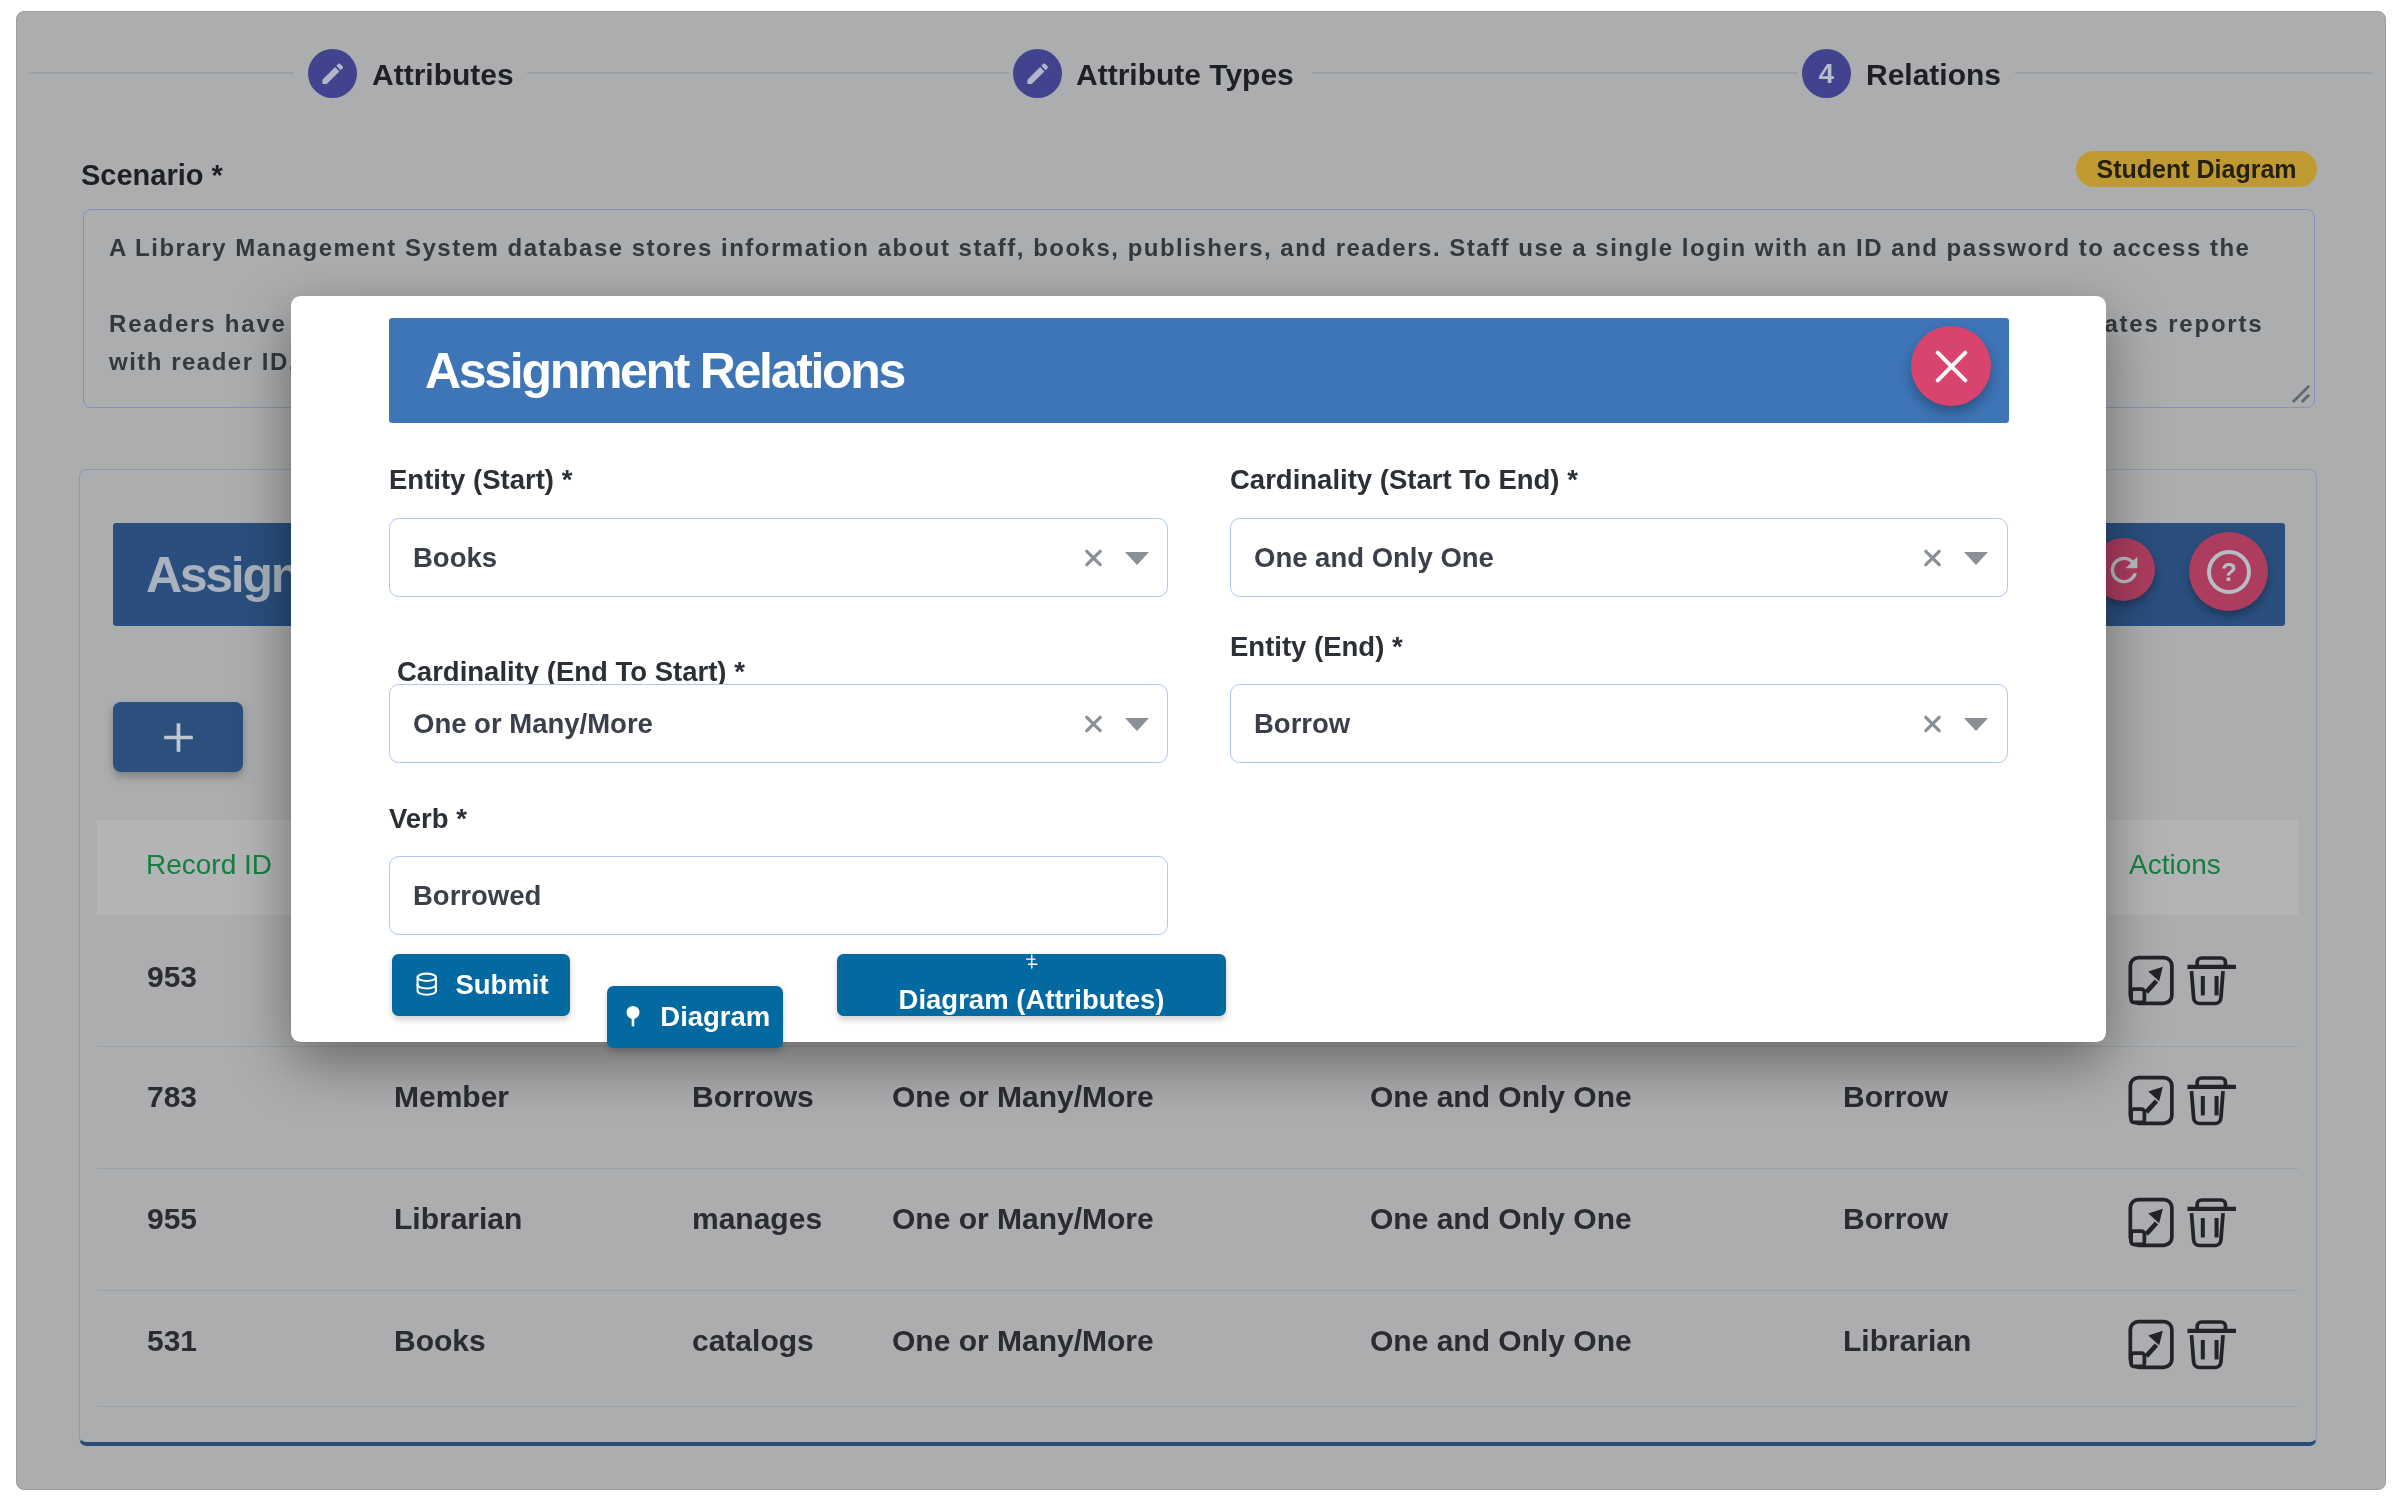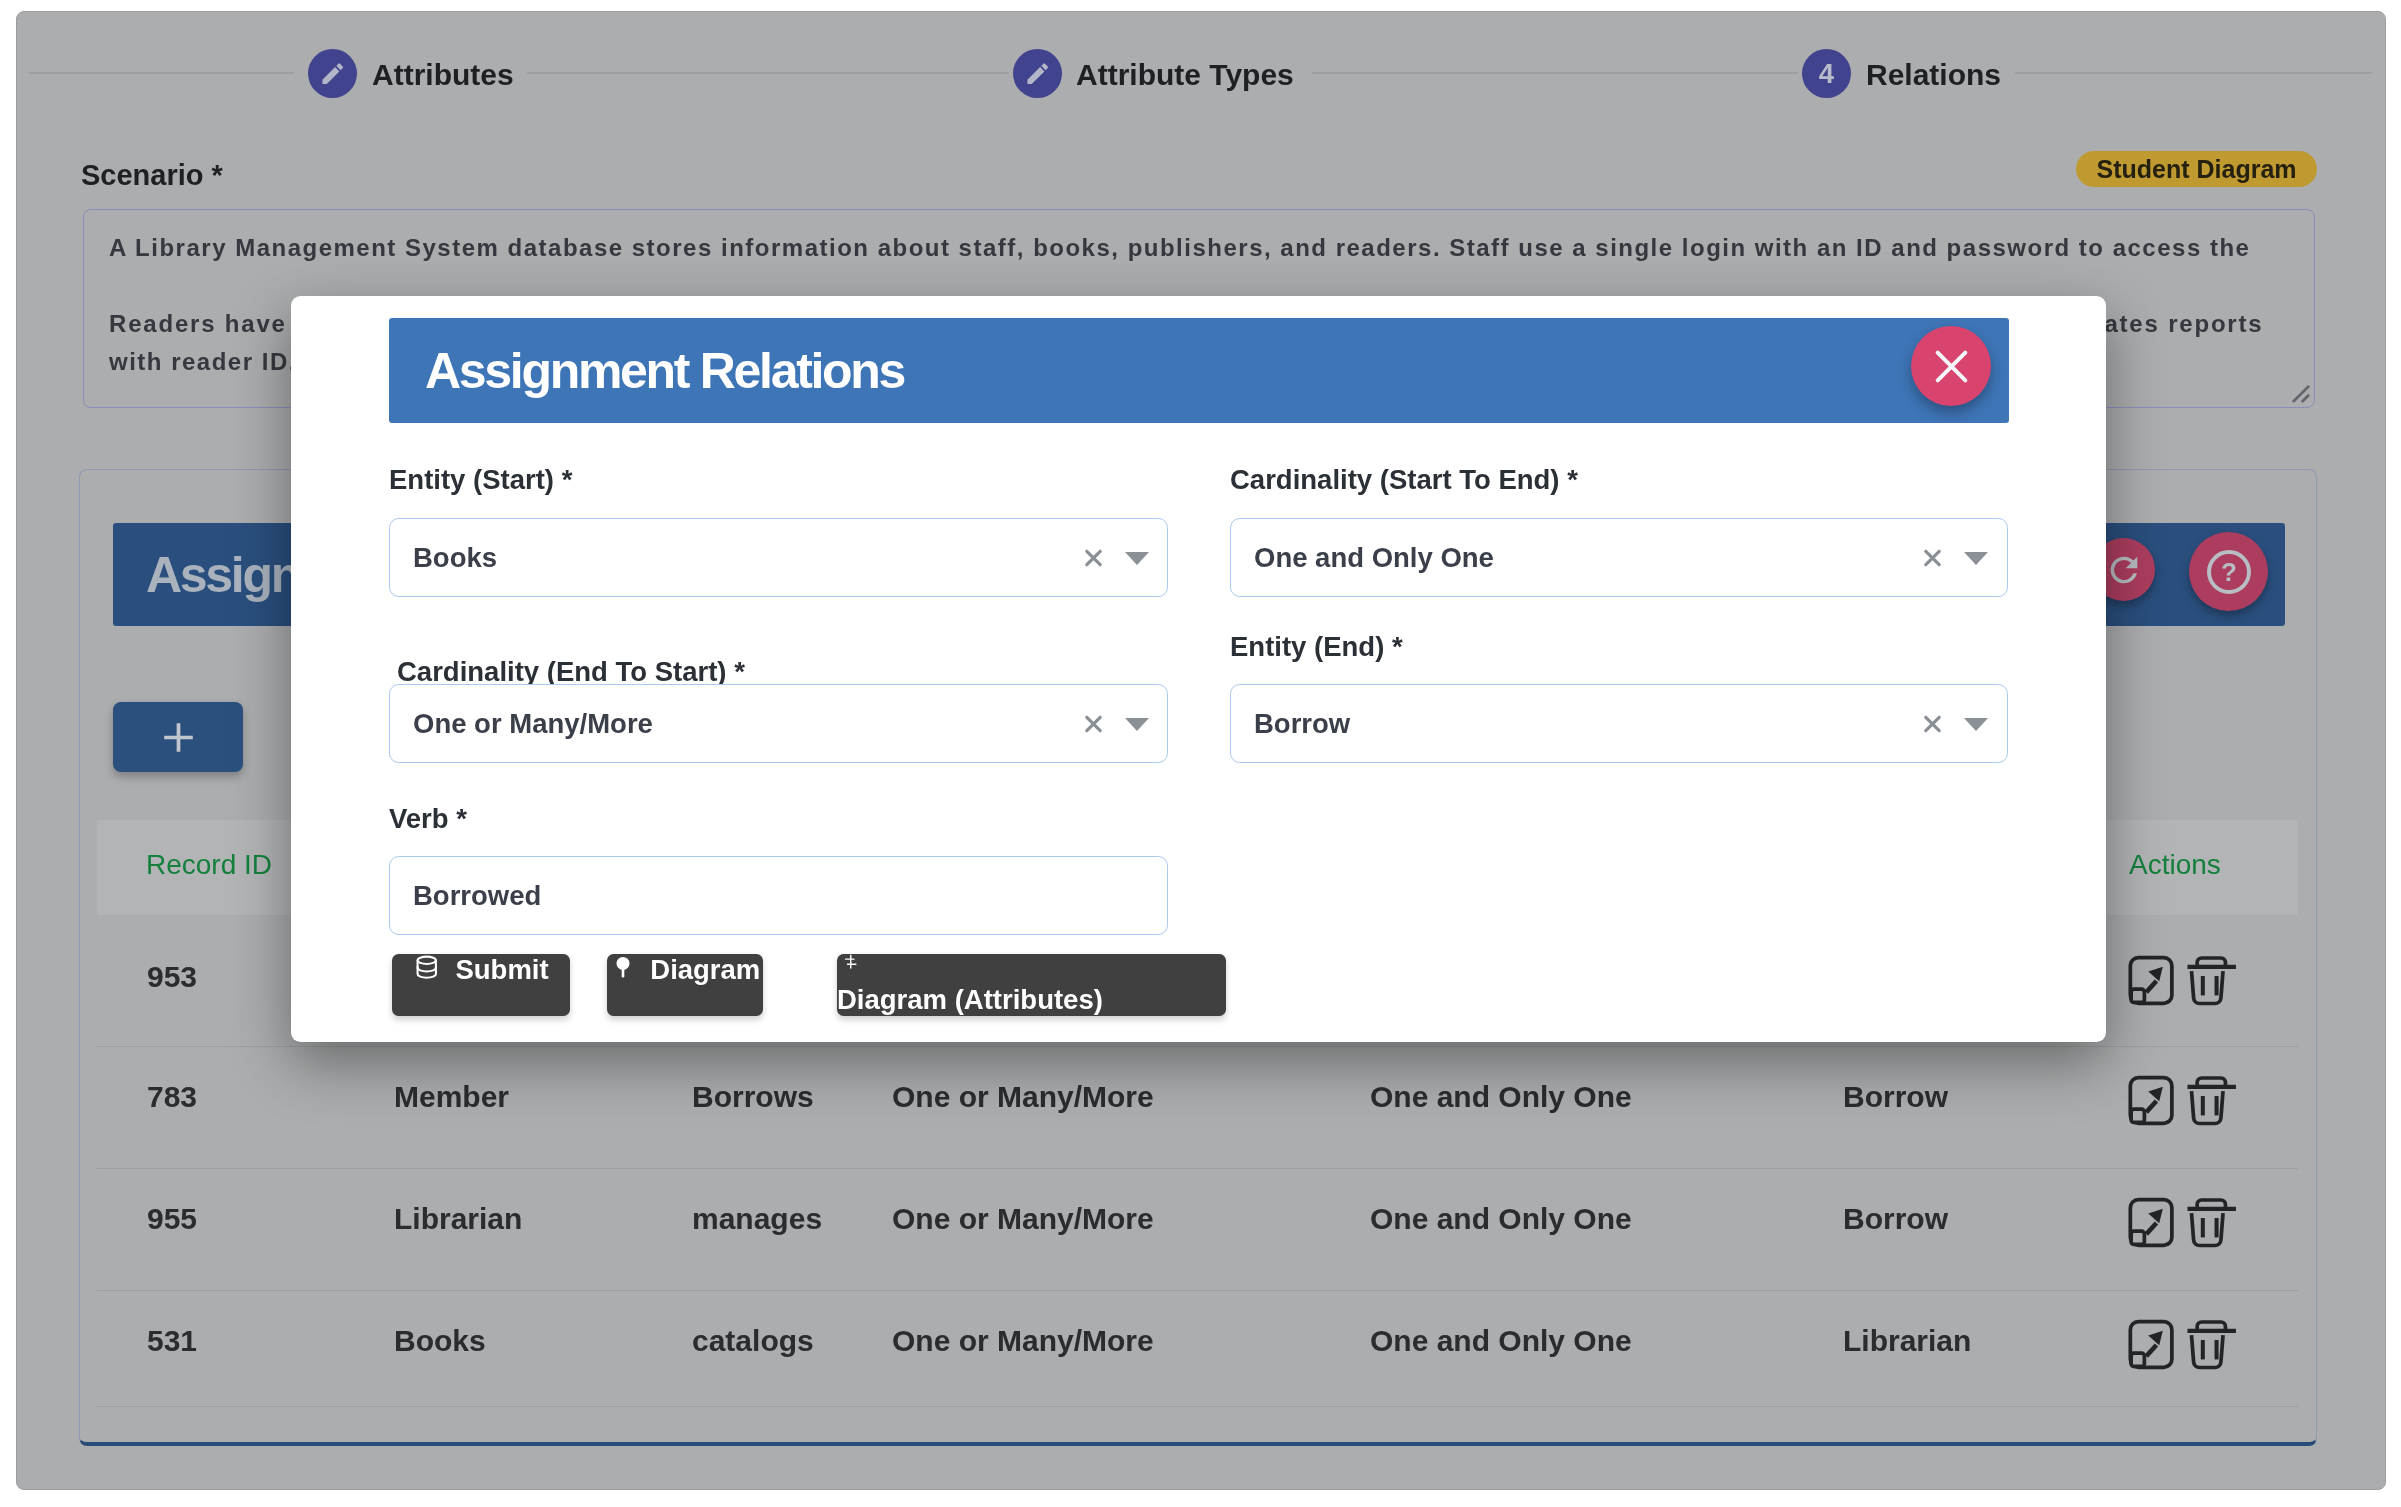--- a/index.html
+++ b/index.html
@@ -48,22 +48,22 @@
   #xbtn { position:absolute; left:1911px; top:326px; width:80px; height:80px; border-radius:50%;
     background:#d9446e; box-shadow:0 6.5px 13px rgba(0,0,0,0.3);
     display:flex; align-items:center; justify-content:center; }
   .mlabel { position:absolute; font-size:27.5px; font-weight:bold; color:#2b2f36; white-space:nowrap; }
   .minput { position:absolute; height:79px; background:#fff; border:1.6px solid #abc8ef; border-radius:9.7px; }
   .minput .v { position:absolute; left:23px; top:50%; transform:translateY(-50%);
     font-size:27.5px; font-weight:bold; color:#3a3f4a; white-space:nowrap; }
   .clearx { position:absolute; top:50%; transform:translateY(-50%); width:23px; height:23px; }
   .caret { position:absolute; top:50%; margin-top:-5.7px; width:0; height:0;
     border-left:12px solid transparent; border-right:12px solid transparent; border-top:13.8px solid #8b9097; }
-  .mbtn { position:absolute; top:954px; height:62px; background:#404040; border-radius:6.5px;
-    color:#fff; font-size:27.5px; font-weight:bold; display:flex; 
+  .mbtn { position:absolute; top:954px; height:62px; background:#0369a1; border-radius:6.5px;
+    color:#fff; font-size:27.5px; font-weight:bold; display:flex; align-items:center;
     justify-content:center; gap:14.6px; white-space:nowrap; box-shadow:0 3.2px 6.5px rgba(0,0,0,0.18); }
 </style>
 </head>
 <body>
 <div id="stage">
   <div id="container"></div>
 
   <div class="stepline" style="left:29px;  width:265px;"></div>
   <div class="stepline" style="left:527px; width:482px;"></div>
   <div class="stepline" style="left:1312px;width:486px;"></div>
@@ -258,21 +258,21 @@
   </div>
 
   <div class="mbtn" style="left:392px; width:178px;">
     <svg width="27.5" height="27.5" viewBox="0 0 24 24" fill="none" stroke="#fff" stroke-width="1.8">
       <ellipse cx="12" cy="5.5" rx="8" ry="3.2"></ellipse>
       <path d="M4 5.5v6.5c0 1.8 3.6 3.2 8 3.2s8-1.4 8-3.2V5.5"></path>
       <path d="M4 12v6.5c0 1.8 3.6 3.2 8 3.2s8-1.4 8-3.2V12" transform="translate(0,-1)"></path>
     </svg>
     <span>Submit</span>
   </div>
-  <div class="mbtn" style="left:607px; width:156px;">
+  <div class="mbtn" style="left:607px; width:176px;margin-top:32px;">
     <svg width="26" height="27.5" viewBox="0 0 24 24" fill="#fff">
       <circle cx="12" cy="8" r="6"></circle>
       <rect x="10.8" y="13" width="2.4" height="8" rx="1.2"></rect>
     </svg>
     <span>Diagram</span>
   </div>
   <div class="mbtn" style="left:837px; width:389px;flex-direction:column;">
     <svg width="27.5" height="27.5" viewBox="0 0 24 24" fill="none" stroke="#fff" stroke-width="2.2" stroke-linecap="round">
       <path d="M12 2v20"></path>
       <path d="M4 8h13"></path>

